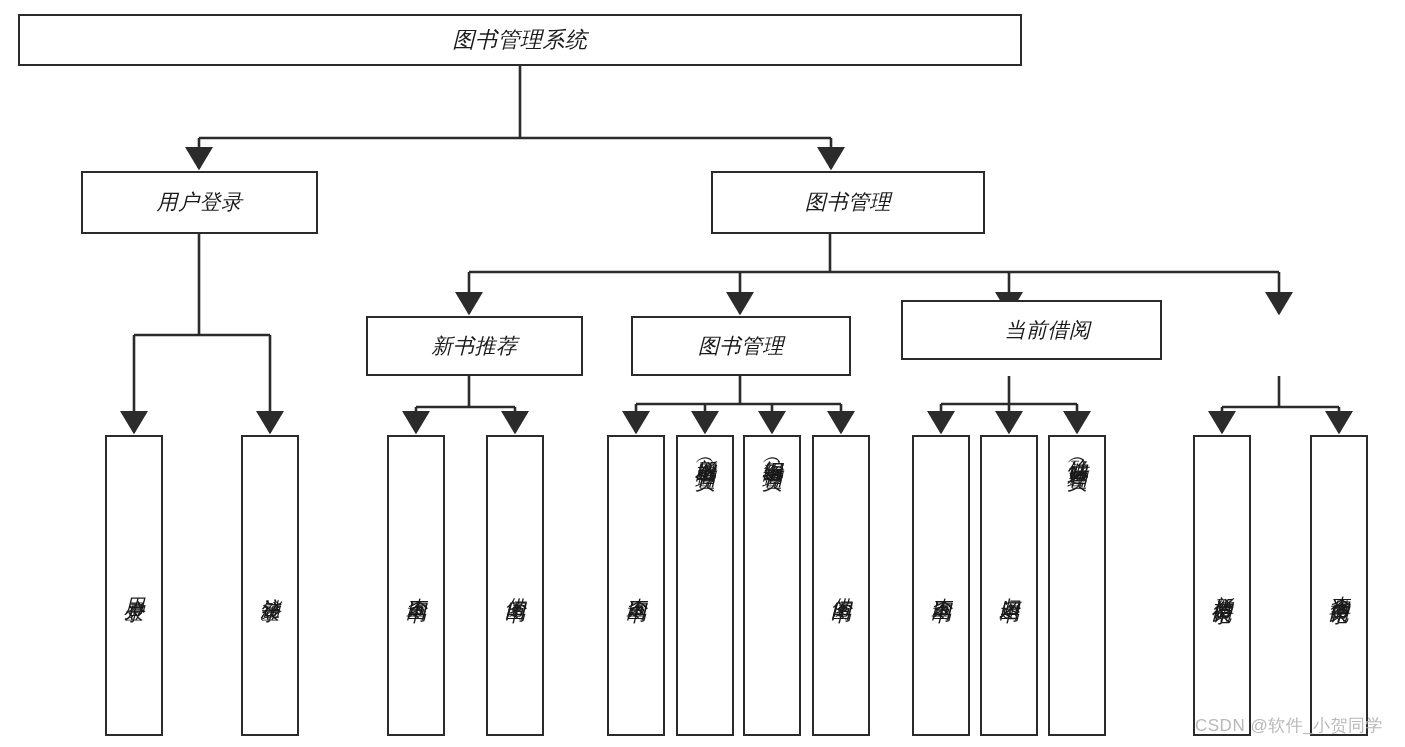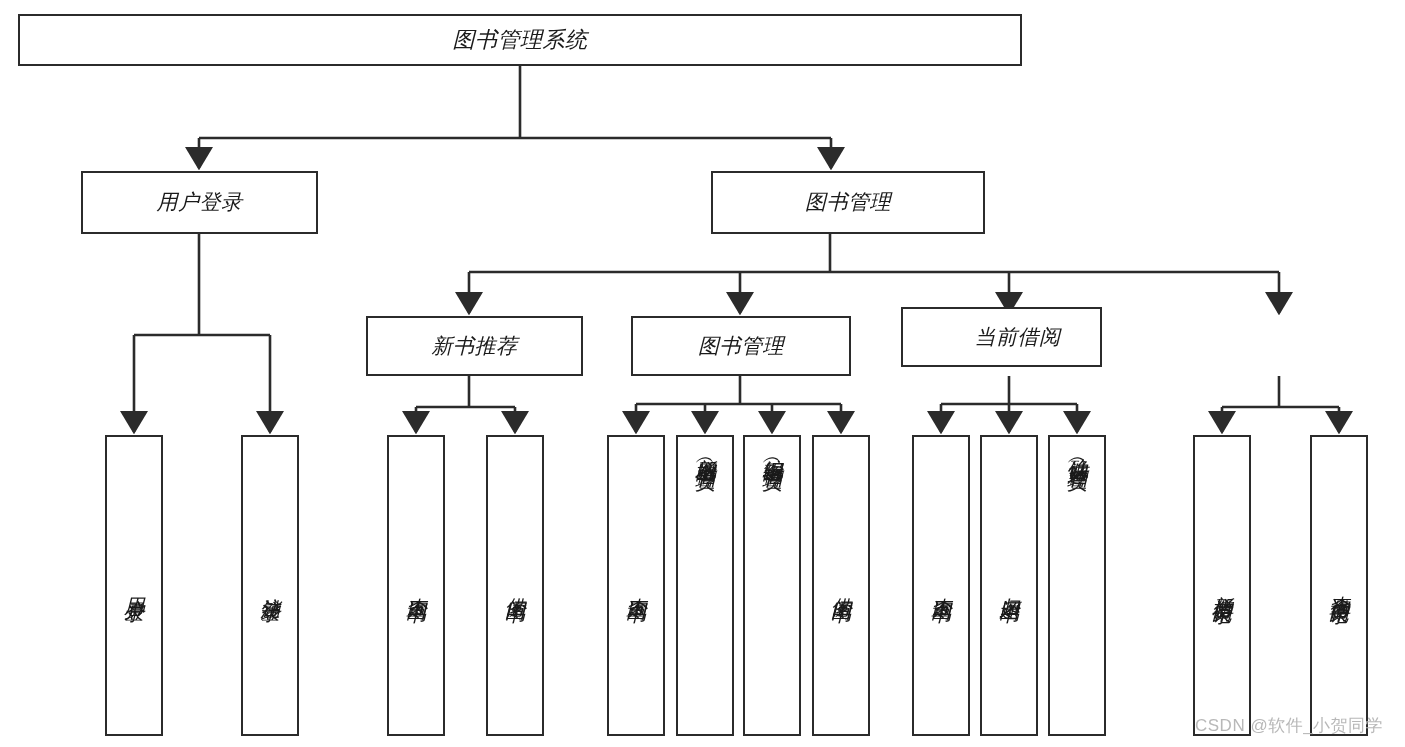--- a/index.html
+++ b/index.html
@@ -140,21 +140,21 @@
   <div class="node" style="left:711px; top:171px; width:274px; height:63px;">
     <span class="label">图书管理</span>
   </div>
 
   <div class="node" style="left:366px; top:316px; width:217px; height:60px;">
     <span class="label">新书推荐</span>
   </div>
   <div class="node" style="left:631px; top:316px; width:220px; height:60px;">
     <span class="label">图书管理</span>
   </div>
-  <div class="node" style="left:901px; top:307px; width:201px; height:60px;padding-left:32px;">
+  <div class="node" style="left:901px; top:300px; width:261px; height:60px;padding-left:32px;">
     <span class="label">当前借阅</span>
   </div>
 
   <div class="node vertical lvl4-mid" style="left:105px; top:435px; width:58px; height:301px;">
     <span class="label">用户登录</span>
   </div>
   <div class="node vertical lvl4-mid" style="left:241px; top:435px; width:58px; height:301px;">
     <span class="label">注销登录</span>
   </div>
 

